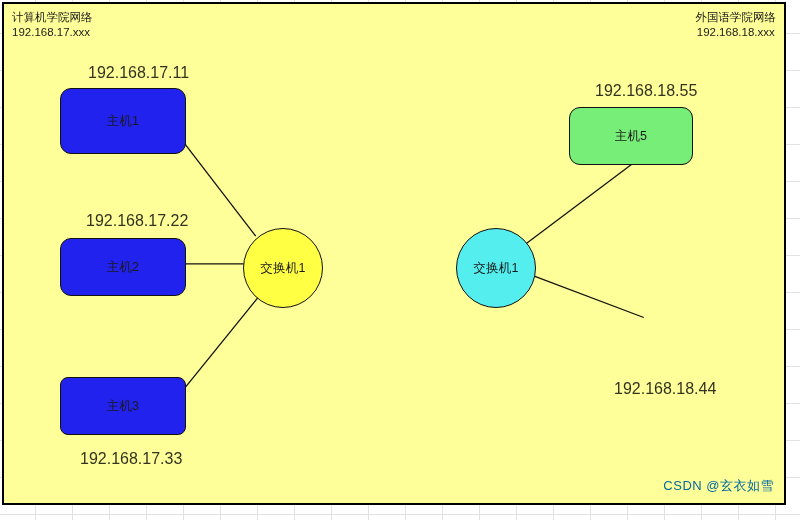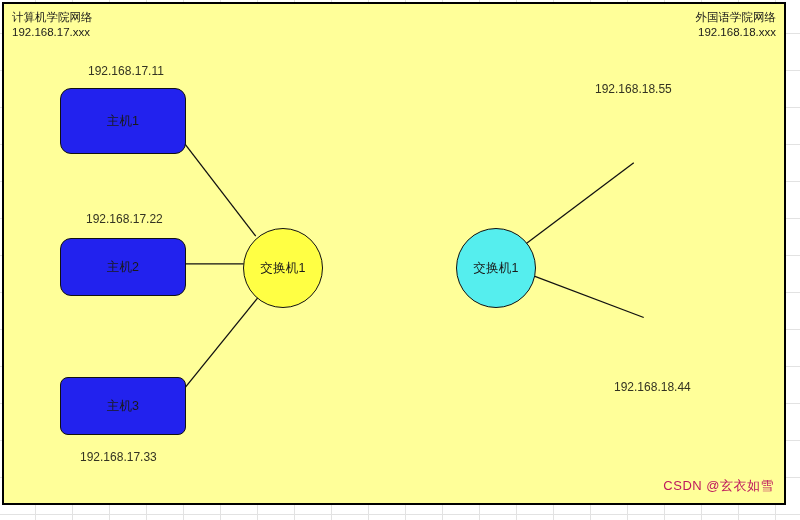--- a/index.html
+++ b/index.html
@@ -45,21 +45,21 @@
     pointer-events: none;
   }
   .zone-label {
     position: absolute;
     color: #1a1a1a;
     font-size: 11.5px;
     line-height: 15px;
     white-space: pre;
   }
   #zone-left  { left: 8px;  top: 6px;  text-align: left; }
-  #zone-right { right: 8px; top: 6px;  text-align: right; }
+  #zone-right { right: 8px; top: 6px;  text-align: center; }
 
   .node {
     position: absolute;
     box-sizing: border-box;
     display: flex;
     align-items: center;
     justify-content: center;
     border: 1.6px solid #111111;
     color: #1a1a1a;
     font-size: 12.5px;
@@ -72,29 +72,29 @@
   .host-green { background: #77ee77; }
   .switch {
     border-radius: 50%;
   }
   .switch-yellow { background: #ffff44; }
   .switch-cyan   { background: #55eeee; }
 
   .ip-label {
     position: absolute;
     color: #333322;
-    font-size: 12px;
+    font-size: 16px;
     white-space: nowrap;
   }
   #watermark {
     position: absolute;
     right: 10px;
     bottom: 8px;
     font-size: 13px;
-    color: #be185d;
+    color: #0369a1;
     white-space: nowrap;
     letter-spacing: .5px;
   }
 </style>
 </head>
 <body>
 
 <div id="screen">
 
   <div id="grid-backdrop"></div>
@@ -129,20 +129,23 @@
     <div class="node host host-blue" style="left:56px; top:373px; width:126px; height:58px;border-radius:8px;">
       <span>主机3</span>
     </div>
     <div class="ip-label" style="left:76px; top:446px;">192.168.17.33</div>
 
     <div class="node switch switch-yellow" style="left:239px; top:224px; width:80px; height:80px;">
       <span>交换机1</span>
     </div>
 
     <div class="ip-label" style="left:591px; top:78px;">192.168.18.55</div>
+    <div class="node host host-green" style="left:565px; top:103px; width:124px; height:58px;">
+      <span>主机5</span>
+    </div>
 
     <div class="ip-label" style="left:582px; top:376px;margin-left:28px;">192.168.18.44</div>
 
     <div class="node switch switch-cyan" style="left:452px; top:224px; width:80px; height:80px;">
       <span>交换机1</span>
     </div>
 
     <div id="watermark">CSDN @玄衣如雪</div>
 
   </div>

